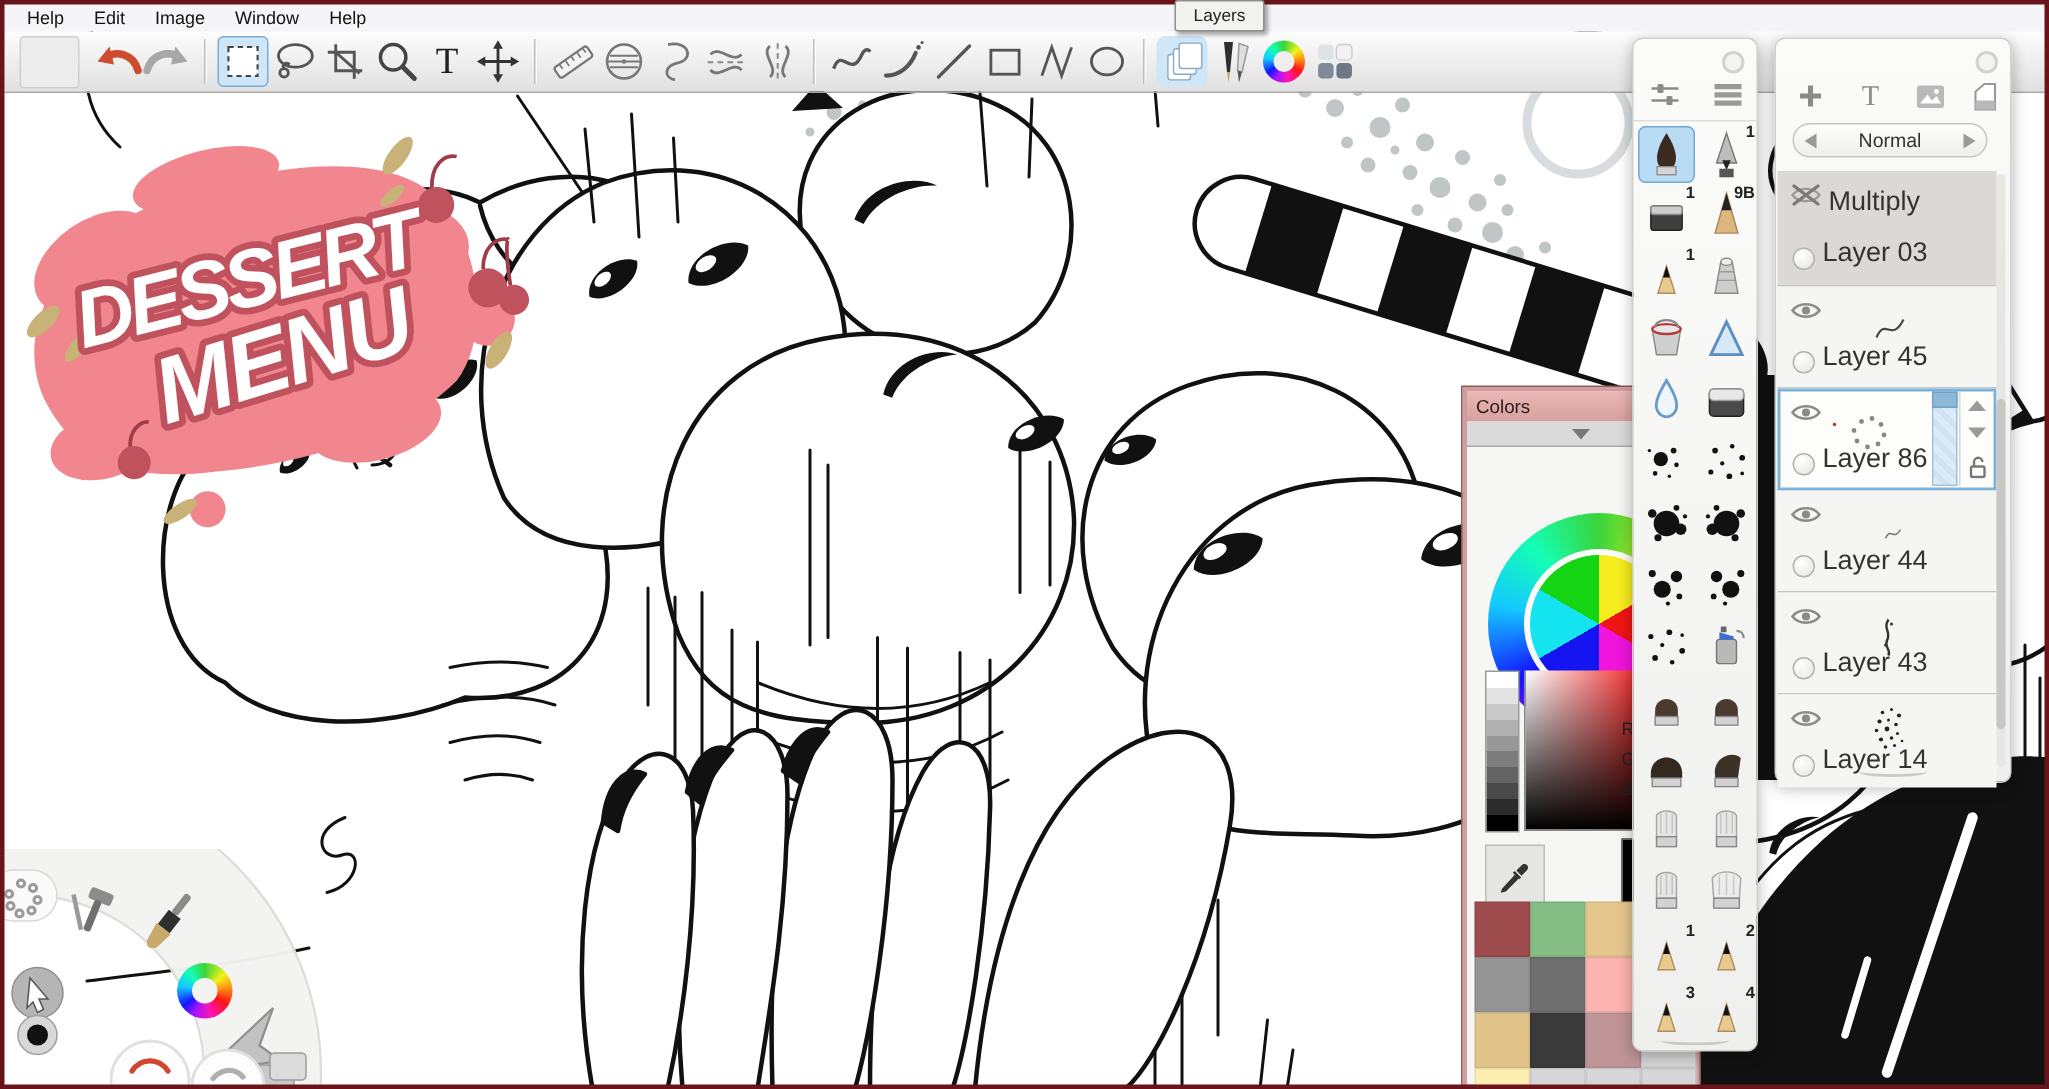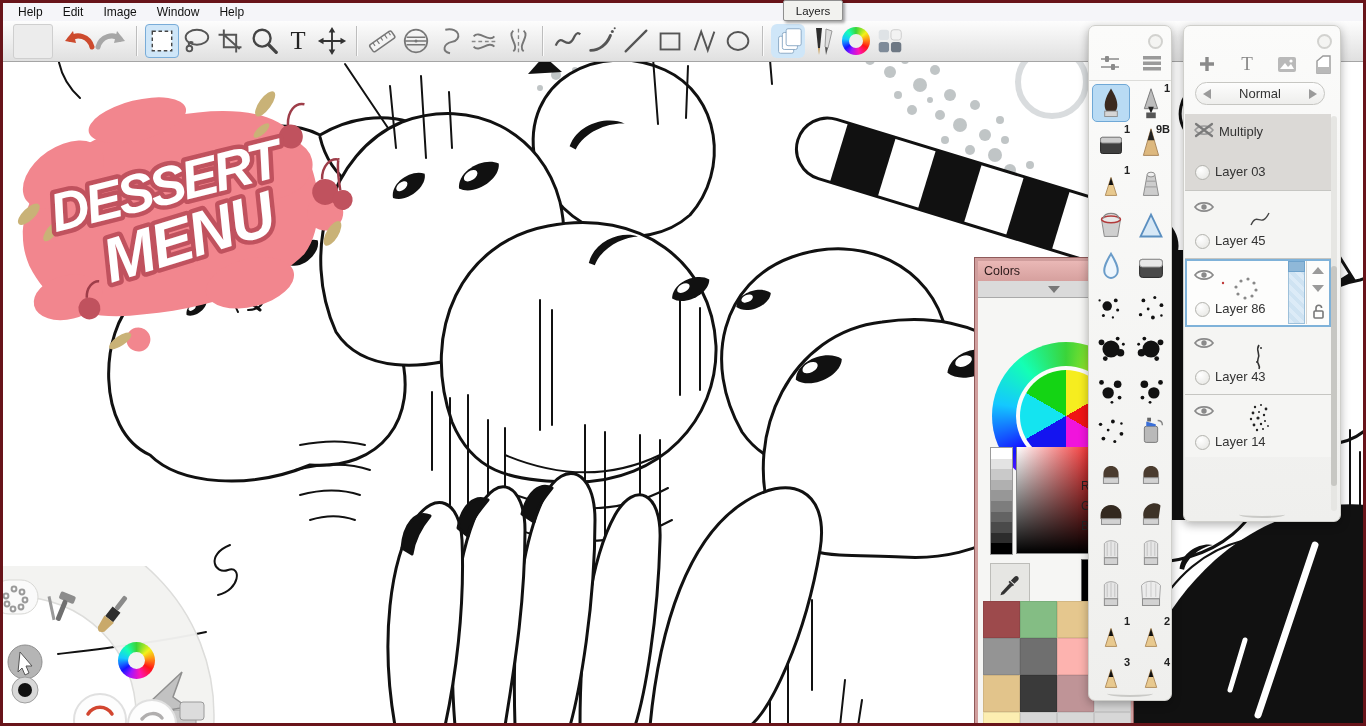--- a/index.html
+++ b/index.html
@@ -45,21 +45,21 @@
   
   #layerspanel{left:1183px;top:25px;width:158px;height:497px;z-index:13;}
   .lhead-ico{position:absolute;top:26px;width:30px;height:24px;display:flex;align-items:center;justify-content:center;color:#8a8a8a;}
   .blendpill{position:absolute;left:11px;top:56px;width:130px;height:23px;background:linear-gradient(#fdfdfd,#eeeeec);
              border:1px solid #c6c6c2;border-radius:12px;display:flex;align-items:center;justify-content:space-between;padding:0 7px;box-sizing:border-box;}
   .tri-l{width:0;height:0;border-top:5px solid transparent;border-bottom:5px solid transparent;border-right:8px solid #9a9a9a;}
   .tri-r{width:0;height:0;border-top:5px solid transparent;border-bottom:5px solid transparent;border-left:8px solid #9a9a9a;}
   .blend-label{font-size:13px;color:#333;}
   .lrows{position:absolute;left:1px;top:88px;width:146px;}
   .lrow{position:relative;border-bottom:1px solid #c6c6c2;background:#f5f5f3;}
-  .lrow .lname{position:absolute;left:30px;font-size:13px;color:#333;}
+  .lrow .lname{position:absolute;left:30px;font-size:18px;color:#333;}
   .radio{position:absolute;left:10px;width:13px;height:13px;border-radius:50%;border:1px solid #b3b3ae;
          background:radial-gradient(circle at 35% 30%,#fff,#e4e4e0);}
   .eyewrap{position:absolute;left:8px;top:8px;width:22px;height:18px;}
   .lthumb{position:absolute;left:46px;top:10px;width:58px;height:40px;}
   .lsel{outline:2px solid #7fb2d9;outline-offset:-2px;background:#fdfdfc;}
   .opacity-slider{position:absolute;right:26px;top:2px;bottom:2px;width:15px;background:
       repeating-linear-gradient(45deg,#dcebf7 0 4px,#cfe3f2 4px 8px);border:1px solid #9dc0da;}
   .opacity-cap{position:absolute;left:-1px;right:-1px;top:-1px;height:9px;background:#8fb8d8;border:1px solid #6fa3cc;}
   .rowctrl{position:absolute;right:2px;top:2px;bottom:2px;width:22px;border-left:1px solid #d5d5d1;
            display:flex;flex-direction:column;align-items:center;justify-content:space-around;}
@@ -865,20 +865,32 @@
           <div class="tri-dn"></div>
           <svg width="14" height="16" viewBox="0 0 14 16">
             <rect x="3" y="8" width="9" height="7" rx="1" fill="none" stroke="#777" stroke-width="1.6"></rect>
             <path d="M5 8 V5 A2.8 2.8 0 0 1 10.6 5" fill="none" stroke="#777" stroke-width="1.6"></path>
           </svg>
         </div>
         <div class="radio" style="bottom:9px;"></div>
         <span class="lname" style="bottom:10px;">Layer 86</span>
       </div>
 
+      <div class="lrow" style="height:67px;">
+        <div class="eyewrap">
+          <svg width="22" height="16">
+              <use href="#i-eye"></use>
+            </svg>
+        </div>
+        <svg class="lthumb" viewBox="0 0 58 40">
+          <path d="M26 22 C29 14 32 24 36 16" fill="none" stroke="#777" stroke-width="1"></path>
+        </svg>
+        <div class="radio" style="bottom:9px;"></div>
+        <span class="lname" style="bottom:10px;">Layer 44</span>
+      </div>
 
       <div class="lrow" style="height:67px;">
         <div class="eyewrap">
           <svg width="22" height="16">
               <use href="#i-eye"></use>
             </svg>
         </div>
         <svg class="lthumb" viewBox="0 0 58 40">
           <path d="M28 8 C24 14 30 16 27 22 C25 27 30 28 28 32" fill="none" stroke="#333" stroke-width="1.6"></path>
           <circle cx="30" cy="11" r="1" fill="#333"></circle>

